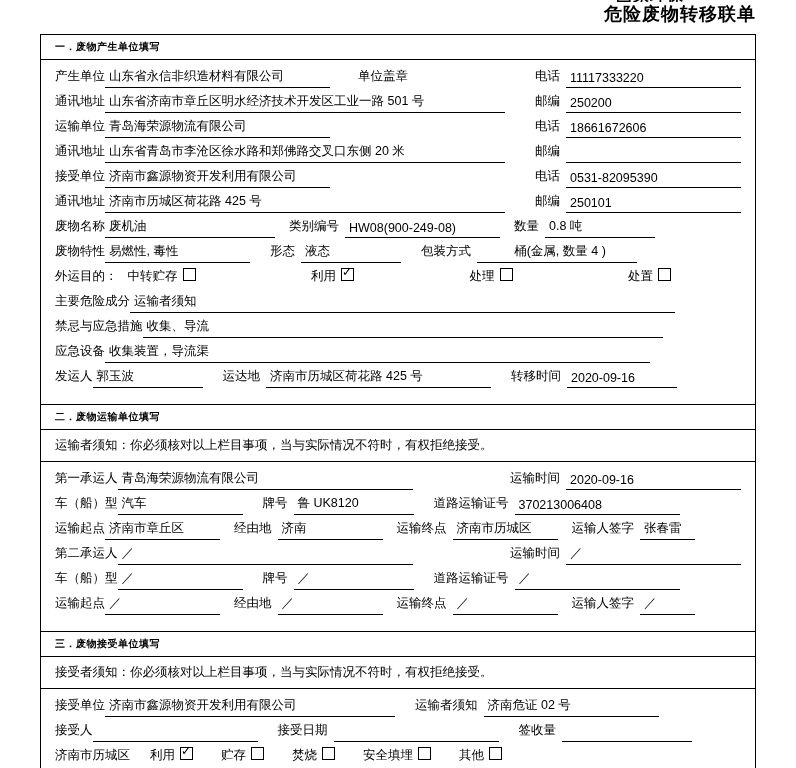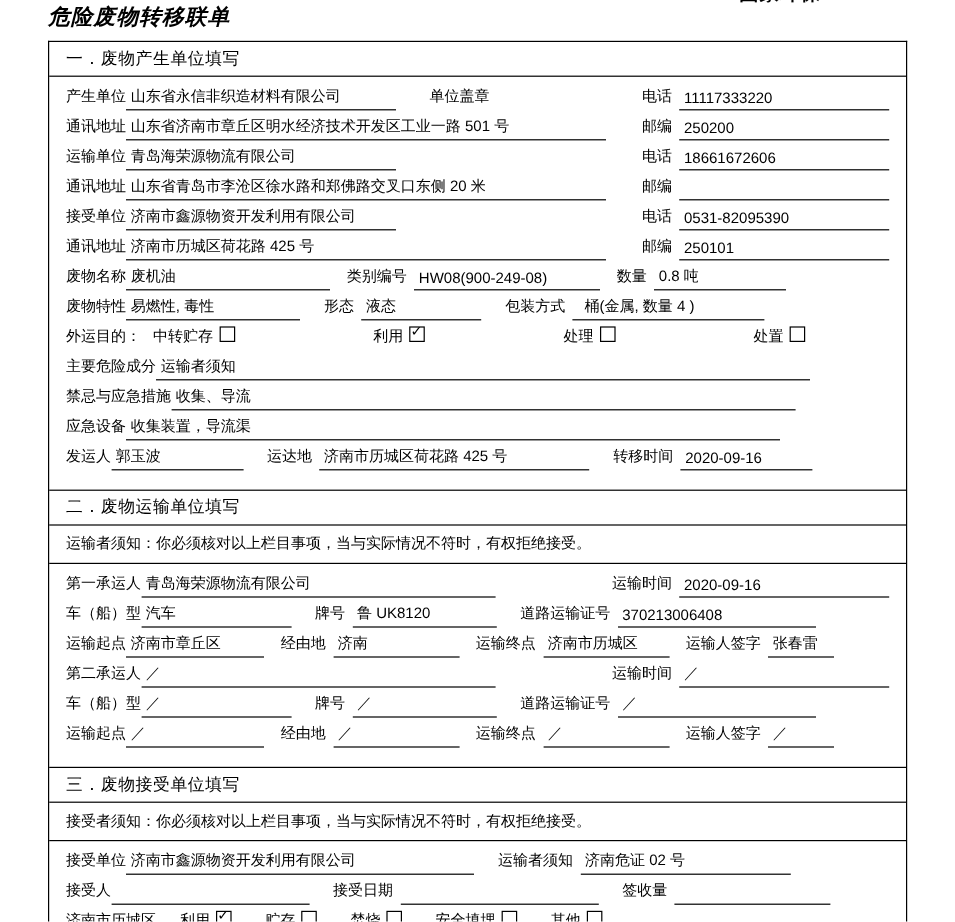--- a/index.html
+++ b/index.html
@@ -32,25 +32,24 @@
     left: 10px;
     top: 10px;
     font-size: 12.5px;
     letter-spacing: 0.2px;
   }
   .doc-title {
     position: absolute;
     left: 0;
     right: 0;
     top: 2px;
-    text-align: left;
+    text-align: right;
     font-size: 18px;
     font-weight: bold;
     letter-spacing: 1px;
-    font-style: italic;
   }
   .corner-mark {
     position: absolute;
     right: 72px;
     top: -10px;
     font-size: 16px;
     font-weight: bold;
     letter-spacing: 1px;
     overflow: hidden;
     height: 12px;
@@ -64,22 +63,22 @@
     table-layout: fixed;
     border: 1px solid #000;
     font-size: 12.5px;
   }
   table.main td {
     border: 0;
     padding: 0;
     vertical-align: middle;
   }
   .section-title {
-    font-weight: normal;
-    font-size: 14px;
+    font-weight: bold;
+    font-size: 10px;
     padding: 5px 0 5px 14px;
     border-bottom: 1px solid #000;
     border-top: 1px solid #000;
     letter-spacing: 0.5px;
   }
   .section-title.first {
     border-top: 0;
   }
   .row {
     display: flex;
@@ -98,21 +97,21 @@
     font-size: 12.5px;
     padding: 0 4px 2px 4px;
     text-align: left;
     white-space: nowrap;
     overflow: hidden;
     flex: none;
     box-sizing: border-box;
     min-height: 15px;
   }
   .val.left {
-    text-align: left;
+    text-align: center;
     padding-left: 10px;
   }
   .spacer { flex: 1 1 auto; }
   .gap6 { width: 6px; flex: none; }
   .gap10 { width: 10px; flex: none; }
   .gap14 { width: 14px; flex: none; }
   .gap20 { width: 20px; flex: none; }
   .gap28 { width: 28px; flex: none; }
 
   .notice {

